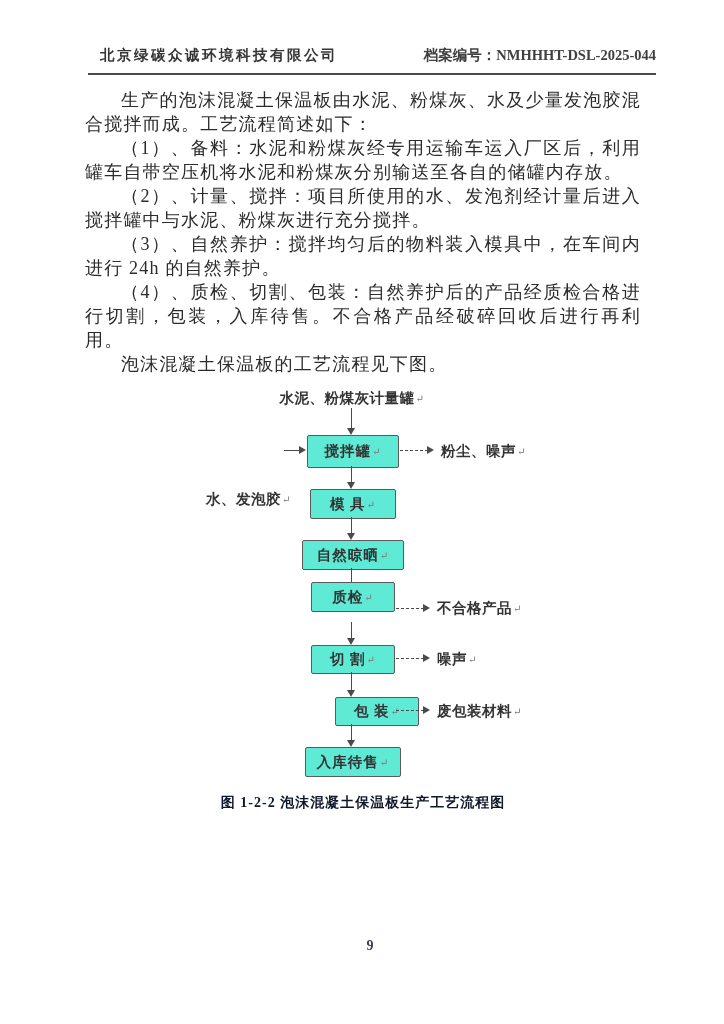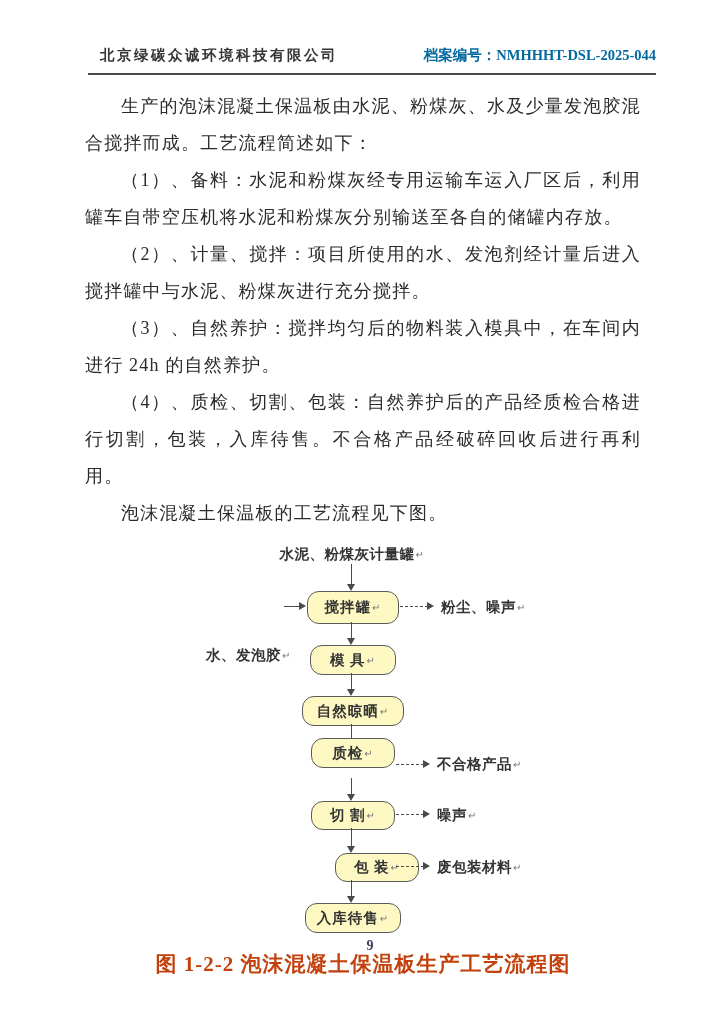--- a/index.html
+++ b/index.html
@@ -9,53 +9,53 @@
     margin:0 auto;overflow:hidden;box-shadow:0 0 4px rgba(0,0,0,.15);padding-left:16px;
   }
   
   .hdr{
     position:absolute;top:46px;left:88px;right:84px;
     display:flex;justify-content:space-between;align-items:baseline;
     border-bottom:2px solid #4a4a4a;padding-bottom:8px;
     font-size:14.5px;
   }
   .hdr .company{letter-spacing:2.5px;font-weight:600;color:#353535;padding-left:12px;}
-  .hdr .docno{font-weight:700;color:#0369a1;}
+  .hdr .docno{font-weight:700;color:#404040;}
   .hdr .docno .code{font-family:"Liberation Serif","DejaVu Serif",serif;}
   
   .main{position:absolute;top:88px;left:85px;width:556px;}
   .body-par{
-    margin:0;font-size:18px;line-height:37px;text-align:justify;
+    margin:0;font-size:18px;line-height:24px;text-align:justify;
     text-indent:2em;letter-spacing:1.2px;color:#2b2b2b;
   }
   
-  .flowchart{position:relative;width:556px;height:390px;margin:12px 0 0 0;font-family:Liberation Serif, serif;}
+  .flowchart{position:relative;width:556px;height:390px;margin:12px 0 0 0;}
   .flow-label{
     position:absolute;font-size:14.5px;font-weight:700;color:#333;
     line-height:20px;letter-spacing:.5px;white-space:nowrap;
   }
   .flow-box{
-    position:absolute;border:1.6px solid #5a5a5a;border-radius:12px;background:#fef9c3;
+    position:absolute;border:1.6px solid #5a5a5a;border-radius:2px;background:#5eead4;
     display:flex;align-items:center;justify-content:center;
     font-size:14.5px;font-weight:700;color:#333;letter-spacing:1px;white-space:nowrap;
   }
   .ret{font-size:10px;font-weight:400;color:#777;margin-left:1px;vertical-align:1px;}
   .arrow-down{position:absolute;width:9px;}
   .arrow-down .shaft{position:absolute;left:3.8px;top:0;bottom:6px;width:1.6px;background:#4a4a4a;}
   .arrow-down .head{position:absolute;bottom:0;left:0;width:0;height:0;
     border-left:4.5px solid transparent;border-right:4.5px solid transparent;border-top:7px solid #4a4a4a;}
   .arrow-right{position:absolute;height:9px;}
   .arrow-right .shaft{position:absolute;top:3.6px;left:0;right:6px;border-top:1.6px solid #4a4a4a;}
   .arrow-right.dashed .shaft{border-top-style:dashed;}
   .arrow-right .head{position:absolute;right:0;top:0;width:0;height:0;
     border-top:4.5px solid transparent;border-bottom:4.5px solid transparent;border-left:7px solid #4a4a4a;}
   
   .caption{
-    margin:16px 0 0 0;text-align:center;font-weight:700;font-size:21px;
-    letter-spacing:1px;color:#c2410c;
+    margin:16px 0 0 0;text-align:center;font-weight:700;font-size:14px;
+    letter-spacing:1px;color:#0f172a;
   }
   .pageno{
     position:absolute;top:938px;left:0;width:100%;text-align:center;
     font-size:14px;color:#3a4358;font-weight:600;
   }
 </style>
 </head>
 <body>
 
 <div class="page">

